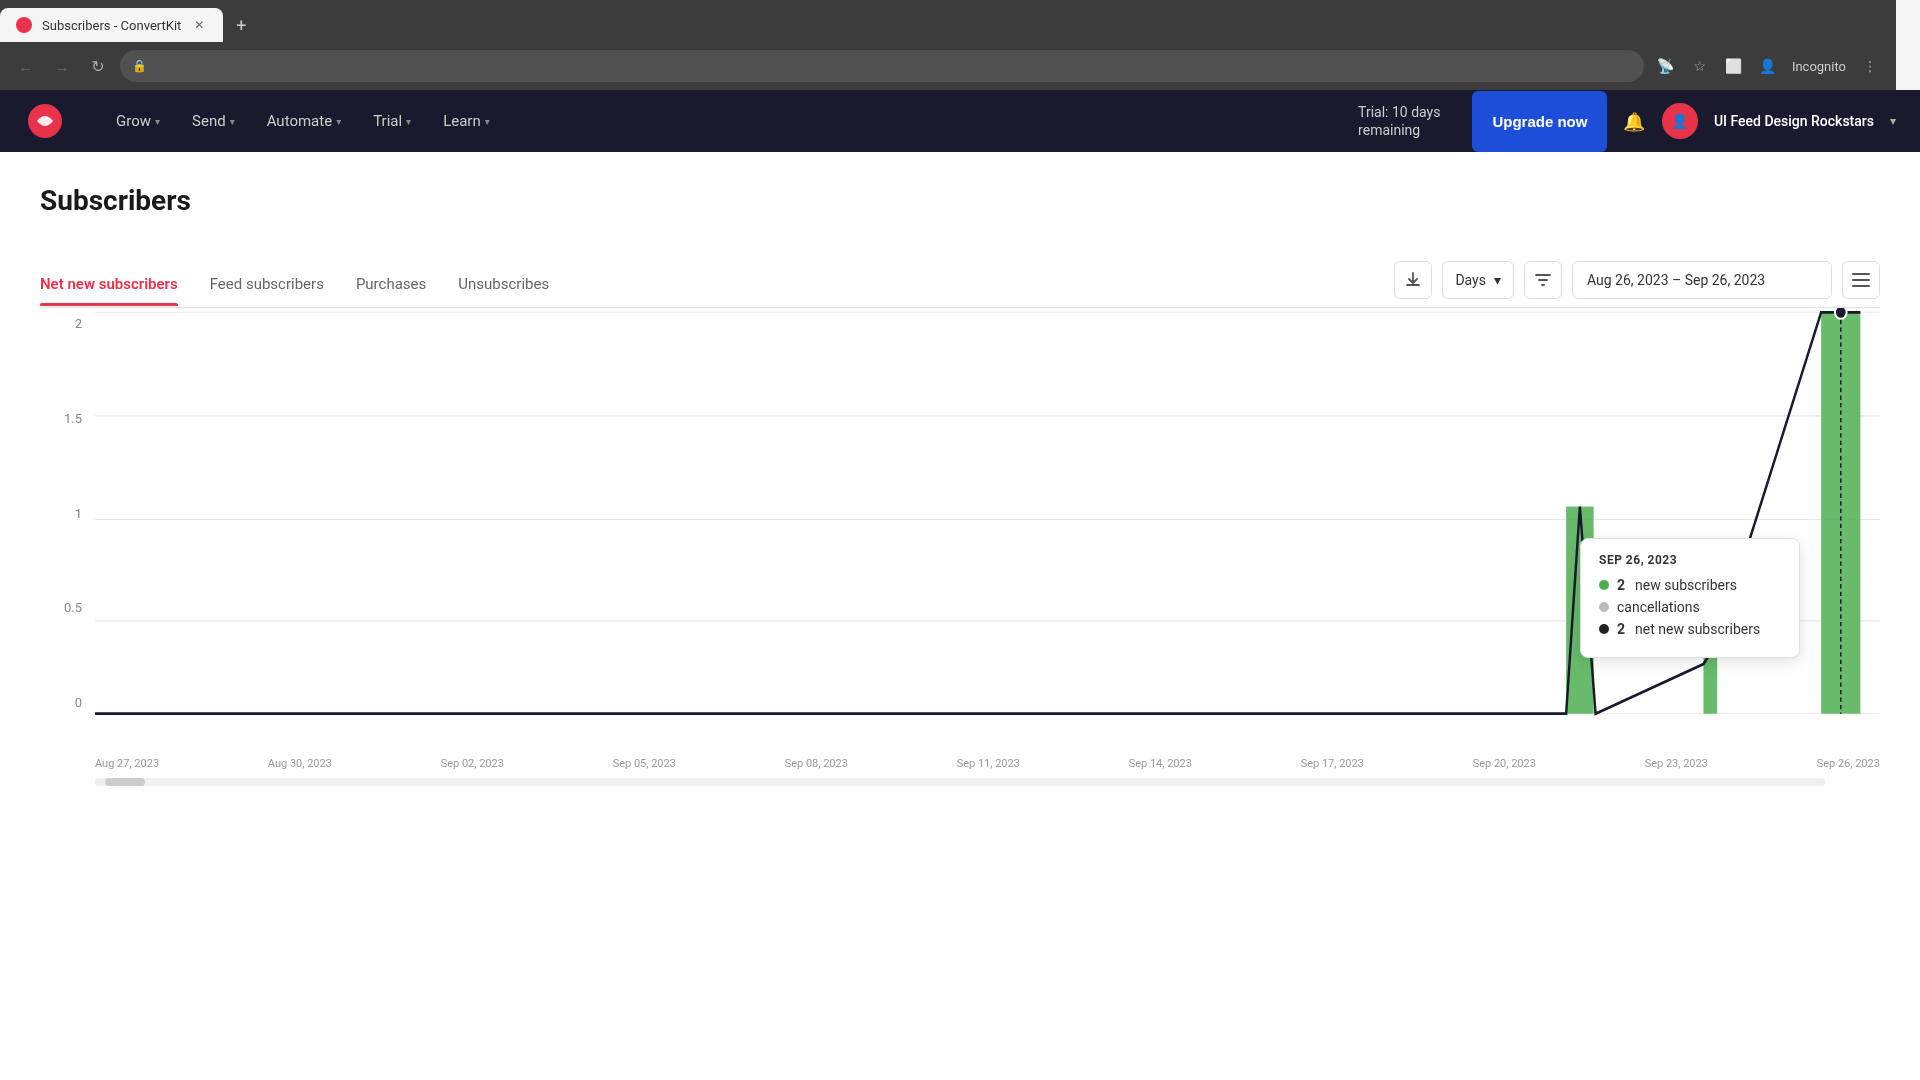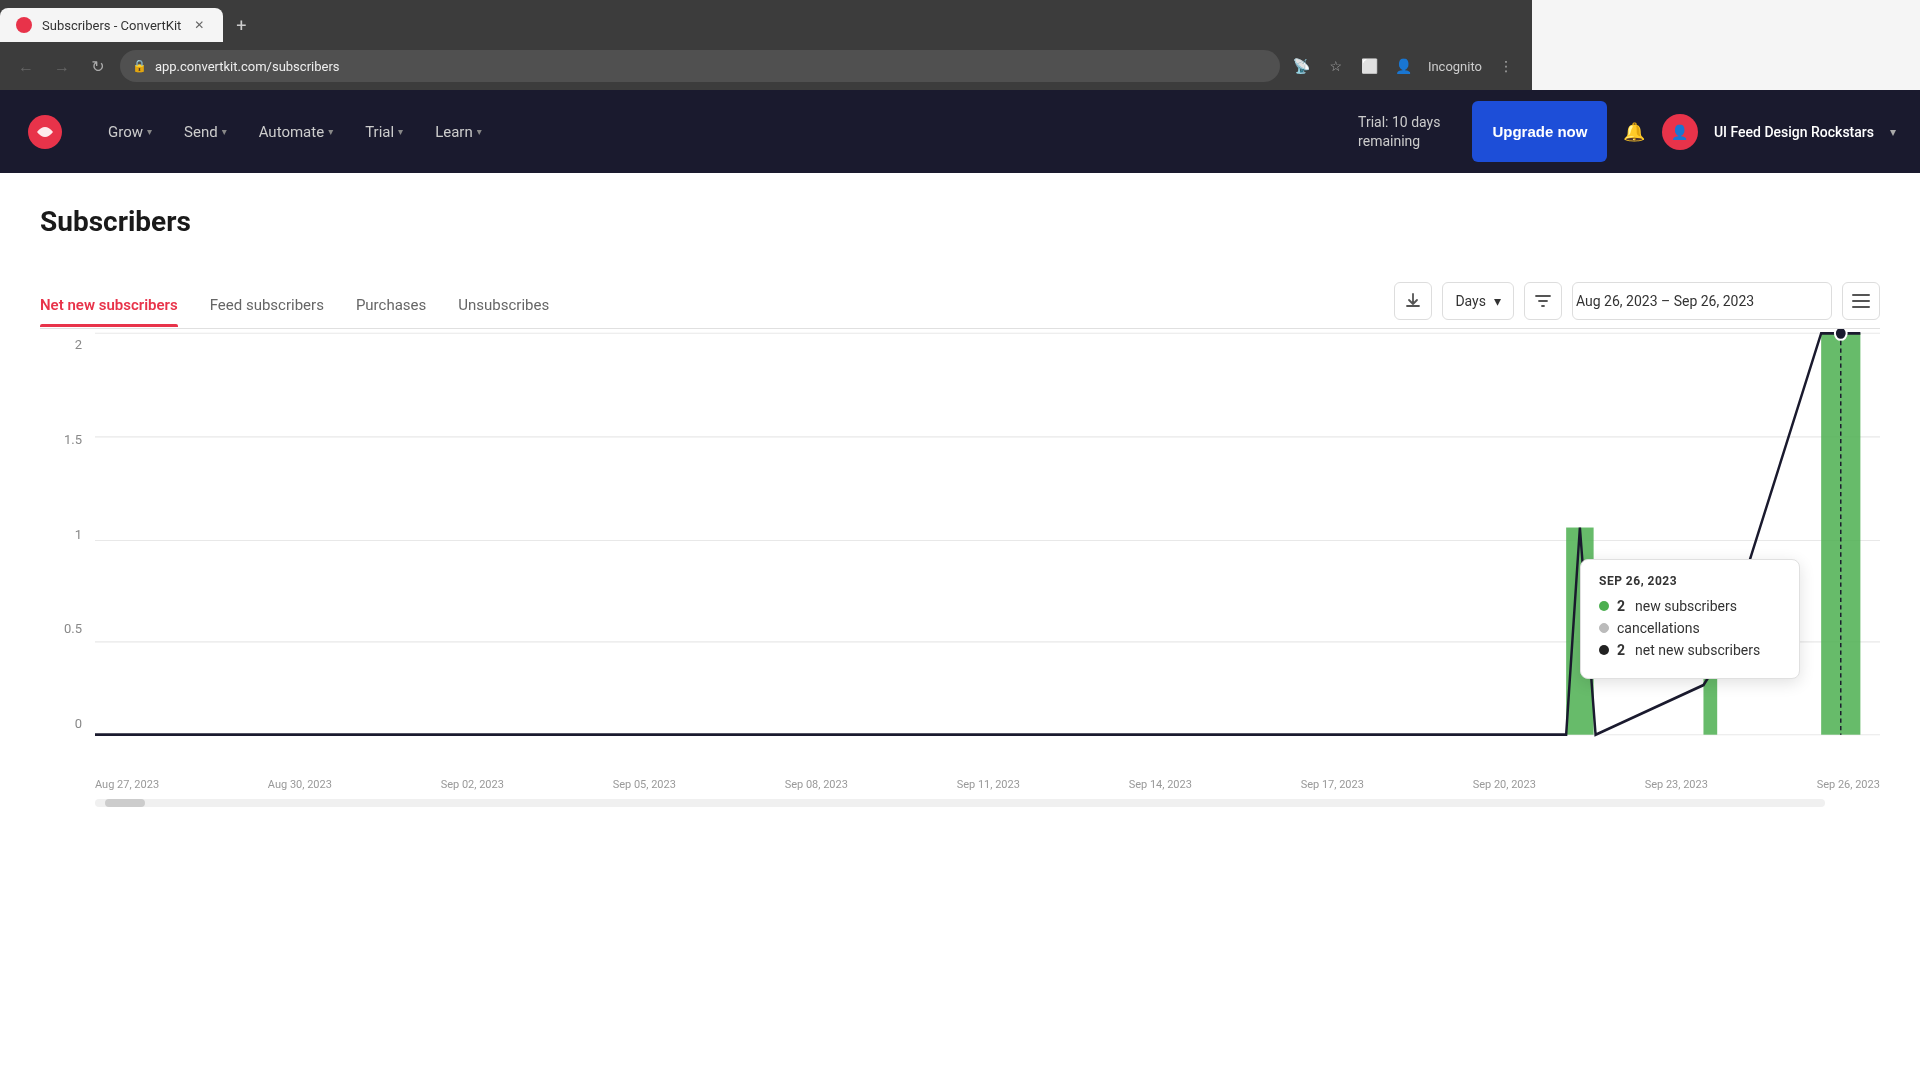--- a/index.html
+++ b/index.html
@@ -1,39 +1,39 @@
 <!DOCTYPE html>
 <html><head>
   <meta charset="utf-8">
   <style>
     * { margin: 0; padding: 0; box-sizing: border-box; }
     body { font-family: -apple-system, BlinkMacSystemFont, 'Segoe UI', Roboto, sans-serif; background: #f5f5f5; overflow: hidden; }
 
     
-    .browser-chrome { background: #f9a8d4; width: 1532px; }
+    .browser-chrome { background: #f9a8d4; width: 1896px; }
     .browser-tabs { background: #3c3c3c; display: flex; align-items: center; padding: 8px 0 0 0; height: 42px; }
     .browser-tab { background: #f5f5f5; border-radius: 8px 8px 0 0; padding: 0 16px; height: 34px; display: flex; align-items: center; gap: 10px; font-size: 13px; color: #333; min-width: 200px; }
     .browser-tab .tab-favicon { width: 16px; height: 16px; background: #e8334a; border-radius: 50%; flex-shrink: 0; }
     .browser-tab .tab-close { width: 16px; height: 16px; display: flex; align-items: center; justify-content: center; border-radius: 50%; cursor: pointer; color: #666; font-size: 12px; }
     .new-tab-btn { width: 28px; height: 28px; display: flex; align-items: center; justify-content: center; color: #ccc; font-size: 18px; cursor: pointer; margin-left: 4px; }
 
     .browser-toolbar { background: #3c3c3c; padding: 8px 12px; display: flex; align-items: center; gap: 8px; height: 48px; }
     .nav-btn { width: 28px; height: 28px; display: flex; align-items: center; justify-content: center; color: #aaa; cursor: pointer; border-radius: 50%; font-size: 16px; }
     .nav-btn.disabled { color: #666; cursor: default; }
     .address-bar { flex: 1; background: #505050; border-radius: 20px; height: 32px; display: flex; align-items: center; padding: 0 12px; gap: 8px; }
     .address-bar .lock-icon { color: #aaa; font-size: 12px; }
     .address-bar .url-text { color: #eee; font-size: 13px; flex: 1; }
     .toolbar-actions { display: flex; gap: 6px; align-items: center; }
     .toolbar-action-btn { width: 28px; height: 28px; display: flex; align-items: center; justify-content: center; color: #aaa; cursor: pointer; border-radius: 50%; font-size: 14px; }
 
     
     .app { background: #fff; min-height: calc(1080px - 90px); }
 
     
-    .nav { background: #1a1a2e; display: flex; align-items: center; padding: 0 24px; height: 83px; gap: 8px; }
+    .nav { background: #1a1a2e; display: flex; align-items: center; padding: 0 24px; height: 62px; gap: 16px; }
     .nav-logo { width: 42px; height: 42px; display: flex; align-items: center; justify-content: center; margin-right: 20px; }
     .nav-logo svg { width: 36px; height: 36px; }
     .nav-menu { display: flex; gap: 4px; flex: 1; }
     .nav-item { color: #ccc; padding: 8px 14px; border-radius: 6px; cursor: pointer; font-size: 15px; display: flex; align-items: center; gap: 4px; }
     .nav-item .chevron { font-size: 10px; color: #888; }
     .nav-right { display: flex; align-items: center; gap: 16px; }
     .trial-text { color: #ccc; font-size: 14px; line-height: 1.3; }
     .upgrade-btn { background: #1d4ed8; color: #fff; border: none; border-radius: 6px; padding: 22px 20px; font-size: 15px; font-weight: 600; cursor: pointer; margin-left: 16px; }
     .bell-icon { color: #ccc; font-size: 18px; cursor: pointer; }
     .avatar { width: 36px; height: 36px; border-radius: 50%; background: #e8334a; display: flex; align-items: center; justify-content: center; color: #fff; font-size: 14px; cursor: pointer; }
@@ -46,21 +46,21 @@
 
     
     .tabs-bar { display: flex; align-items: center; border-bottom: 1px solid #e0e0e0; margin-bottom: 0; }
     .tab-item { padding: 12px 0; margin-right: 32px; font-size: 15px; color: #666; cursor: pointer; position: relative; white-space: nowrap; }
     .tab-item.active { color: #e8334a; font-weight: 600; }
     .tab-item.active::after { content: ''; position: absolute; bottom: -1px; left: 0; right: 0; height: 3px; background: #e8334a; border-radius: 2px 2px 0 0; }
 
     .tabs-controls { margin-left: auto; display: flex; align-items: center; gap: 10px; padding-bottom: 8px; }
     .control-btn { width: 38px; height: 38px; border: 1px solid #ddd; border-radius: 6px; background: #fff; display: flex; align-items: center; justify-content: center; cursor: pointer; color: #555; font-size: 16px; }
     .days-select { height: 38px; border: 1px solid #ddd; border-radius: 6px; padding: 0 12px; font-size: 14px; color: #333; display: flex; align-items: center; gap: 8px; cursor: pointer; background: #fff; justify-content: space-between; }
-    .date-range { height: 38px; border: 1px solid #ddd; border-radius: 6px; padding: 0 3px; font-size: 14px; color: #333; display: flex; align-items: center; gap: 8px; min-width: 260px; }
+    .date-range { height: 38px; border: 1px solid #ddd; border-radius: 6px; padding: 0 14px; font-size: 14px; color: #333; display: flex; align-items: center; gap: 8px; min-width: 260px; }
     .menu-btn { width: 38px; height: 38px; border: 1px solid #ddd; border-radius: 6px; background: #fff; display: flex; align-items: center; justify-content: center; cursor: pointer; color: #555; }
 
     
     .chart-area { padding: 24px 0 0 0; position: relative; height: 470px; }
     .y-axis { position: absolute; left: 0; top: 0; bottom: 60px; width: 50px; display: flex; flex-direction: column; justify-content: space-between; padding: 8px 0; }
     .y-label { font-size: 13px; color: #888; text-align: right; padding-right: 8px; }
     .chart-inner { position: absolute; left: 55px; right: 0; top: 0; bottom: 60px; }
     .chart-svg { width: 100%; height: 100%; }
     .x-axis { position: absolute; left: 55px; right: 0; bottom: 8px; display: flex; justify-content: space-between; }
     .x-label { font-size: 11px; color: #999; text-align: center; }
@@ -90,21 +90,20 @@
       <div class="tab-close">✕</div>
     </div>
     <div class="new-tab-btn">+</div>
   </div>
   <div class="browser-toolbar">
     <div class="nav-btn disabled">←</div>
     <div class="nav-btn disabled">→</div>
     <div class="nav-btn">↻</div>
     <div class="address-bar">
       <span class="lock-icon">🔒</span>
-      <span class="url-text">app.convertkit.com/subscribers</span>
     </div>
     <div class="toolbar-actions">
       <div class="toolbar-action-btn">📡</div>
       <div class="toolbar-action-btn">☆</div>
       <div class="toolbar-action-btn">⬜</div>
       <div class="toolbar-action-btn">👤</div>
       <span style="color:#ccc;font-size:13px;padding:0 4px;">Incognito</span>
       <div class="toolbar-action-btn">⋮</div>
     </div>
   </div>

